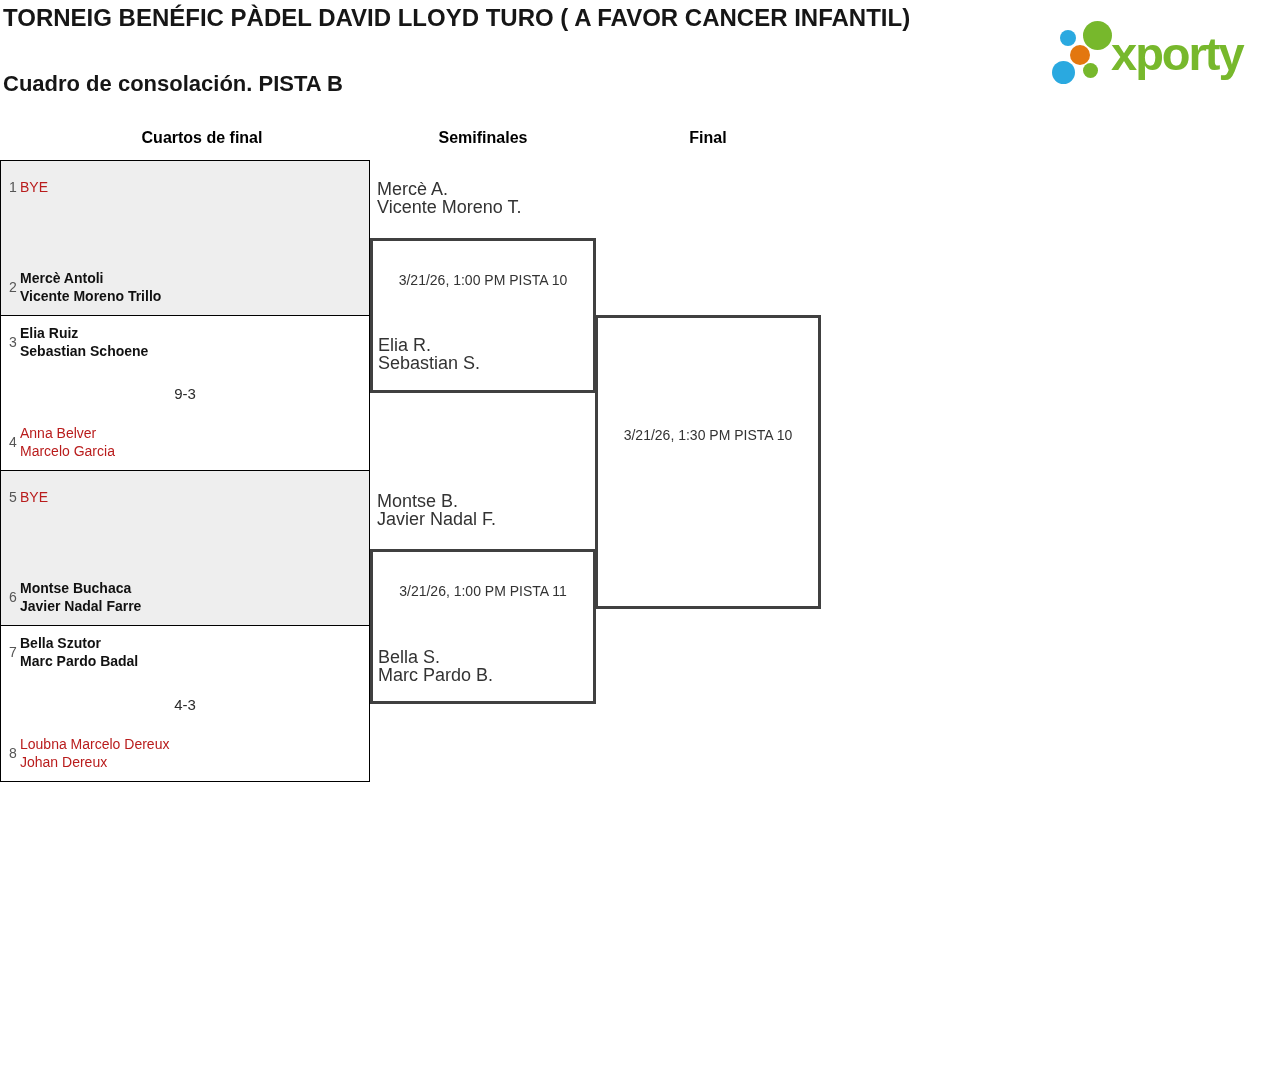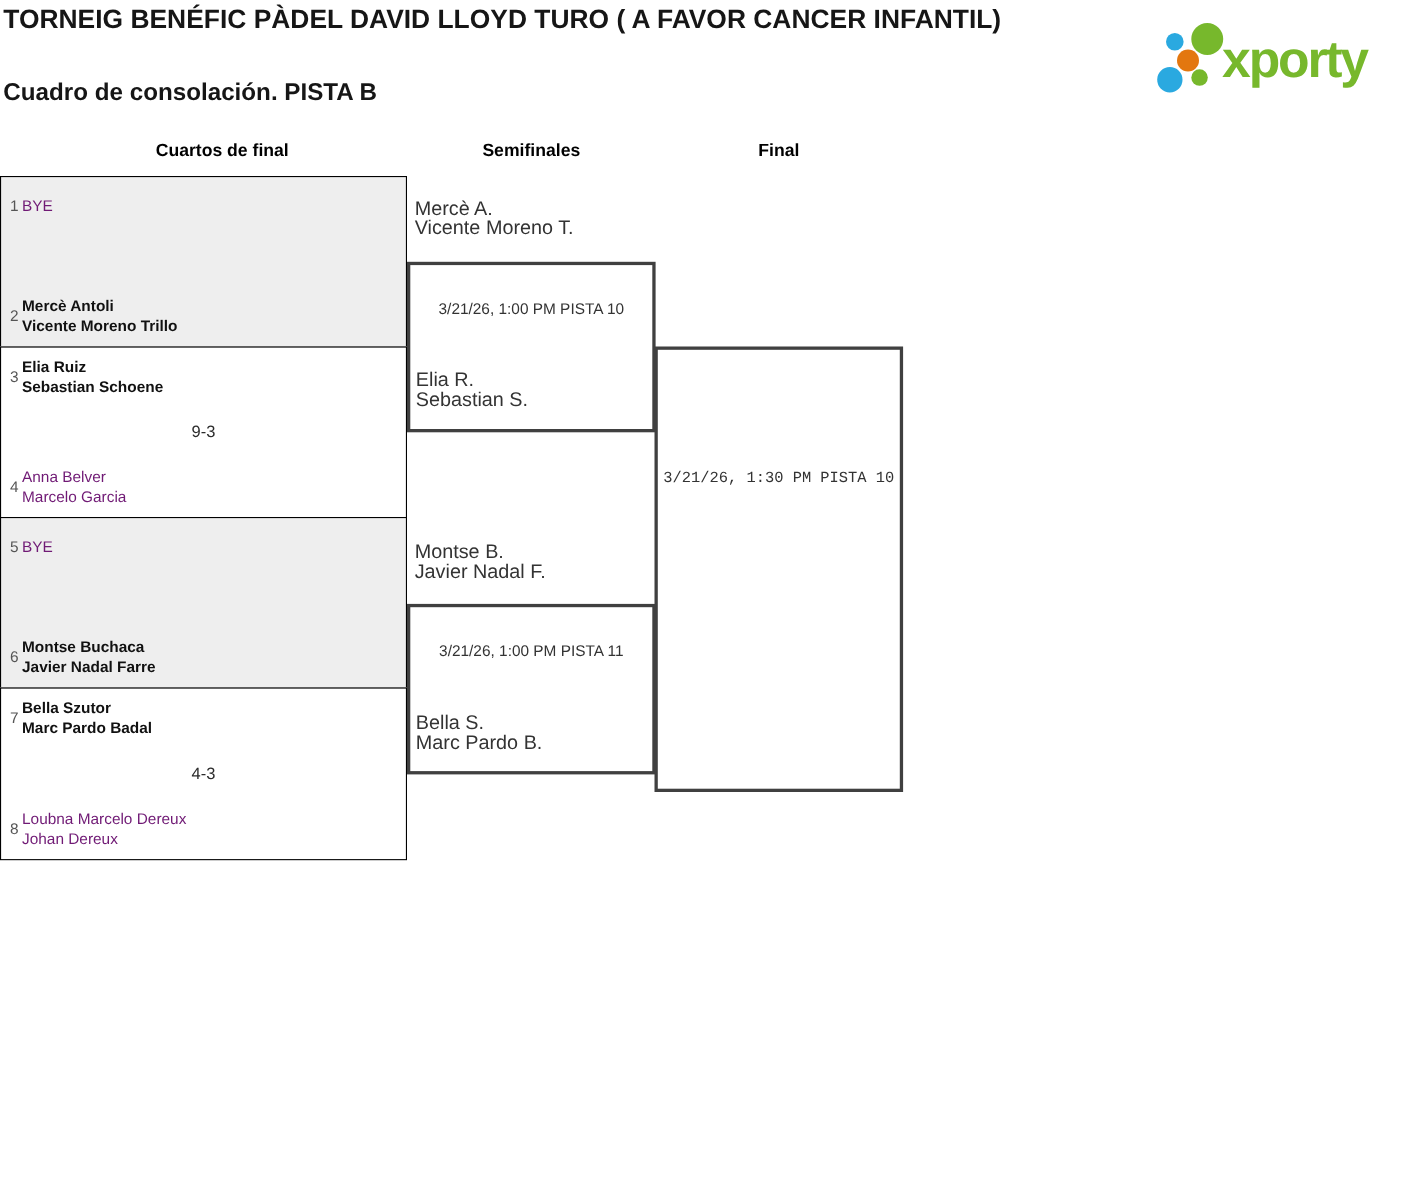--- a/index.html
+++ b/index.html
@@ -52,35 +52,35 @@
   .qf-3 { top:470px; height:156px; }
   .qf-4 { top:625px; height:157px; }
 
   .slot { position:absolute; left:0; right:0; height:52px; display:flex; align-items:center; }
   .slot-a { top:0; }
   .slot-b { bottom:2px; }
   .seed {
     flex:none; width:19px; padding-left:8px;
     font-size:14px; color:#555; line-height:18px;
   }
-  .names { font-size:14px; line-height:18px; color:#701a75; }
+  .names { font-size:14px; line-height:18px; color:#b91c1c; }
   .names.winner { font-weight:700; color:#111; }
   .score {
     position:absolute; left:0; right:0; top:50%; transform:translateY(-50%);
     text-align:center; font-size:15px; color:#2b2b2b;
   }
 
   
   .sf-box, .final-box {
     position:absolute; border:3px solid #404040; background:transparent;
   }
   .sf-box { left:370px; width:226px; height:155px; }
   .sf-1 { top:238px; }
   .sf-2 { top:549px; }
-  .final-box { left:595px; top:315px; width:226px; height:405px;font-family:Liberation Mono, monospace; }
+  .final-box { left:595px; top:315px; width:226px; height:294px; }
 
   .schedule {
     position:absolute; left:0; right:0; text-align:center;
     font-size:14px; color:#333;
   }
   .sf-box .schedule { top:31px; }
   .final-box .schedule { top:109px; }
 
   
   .adv-label {

